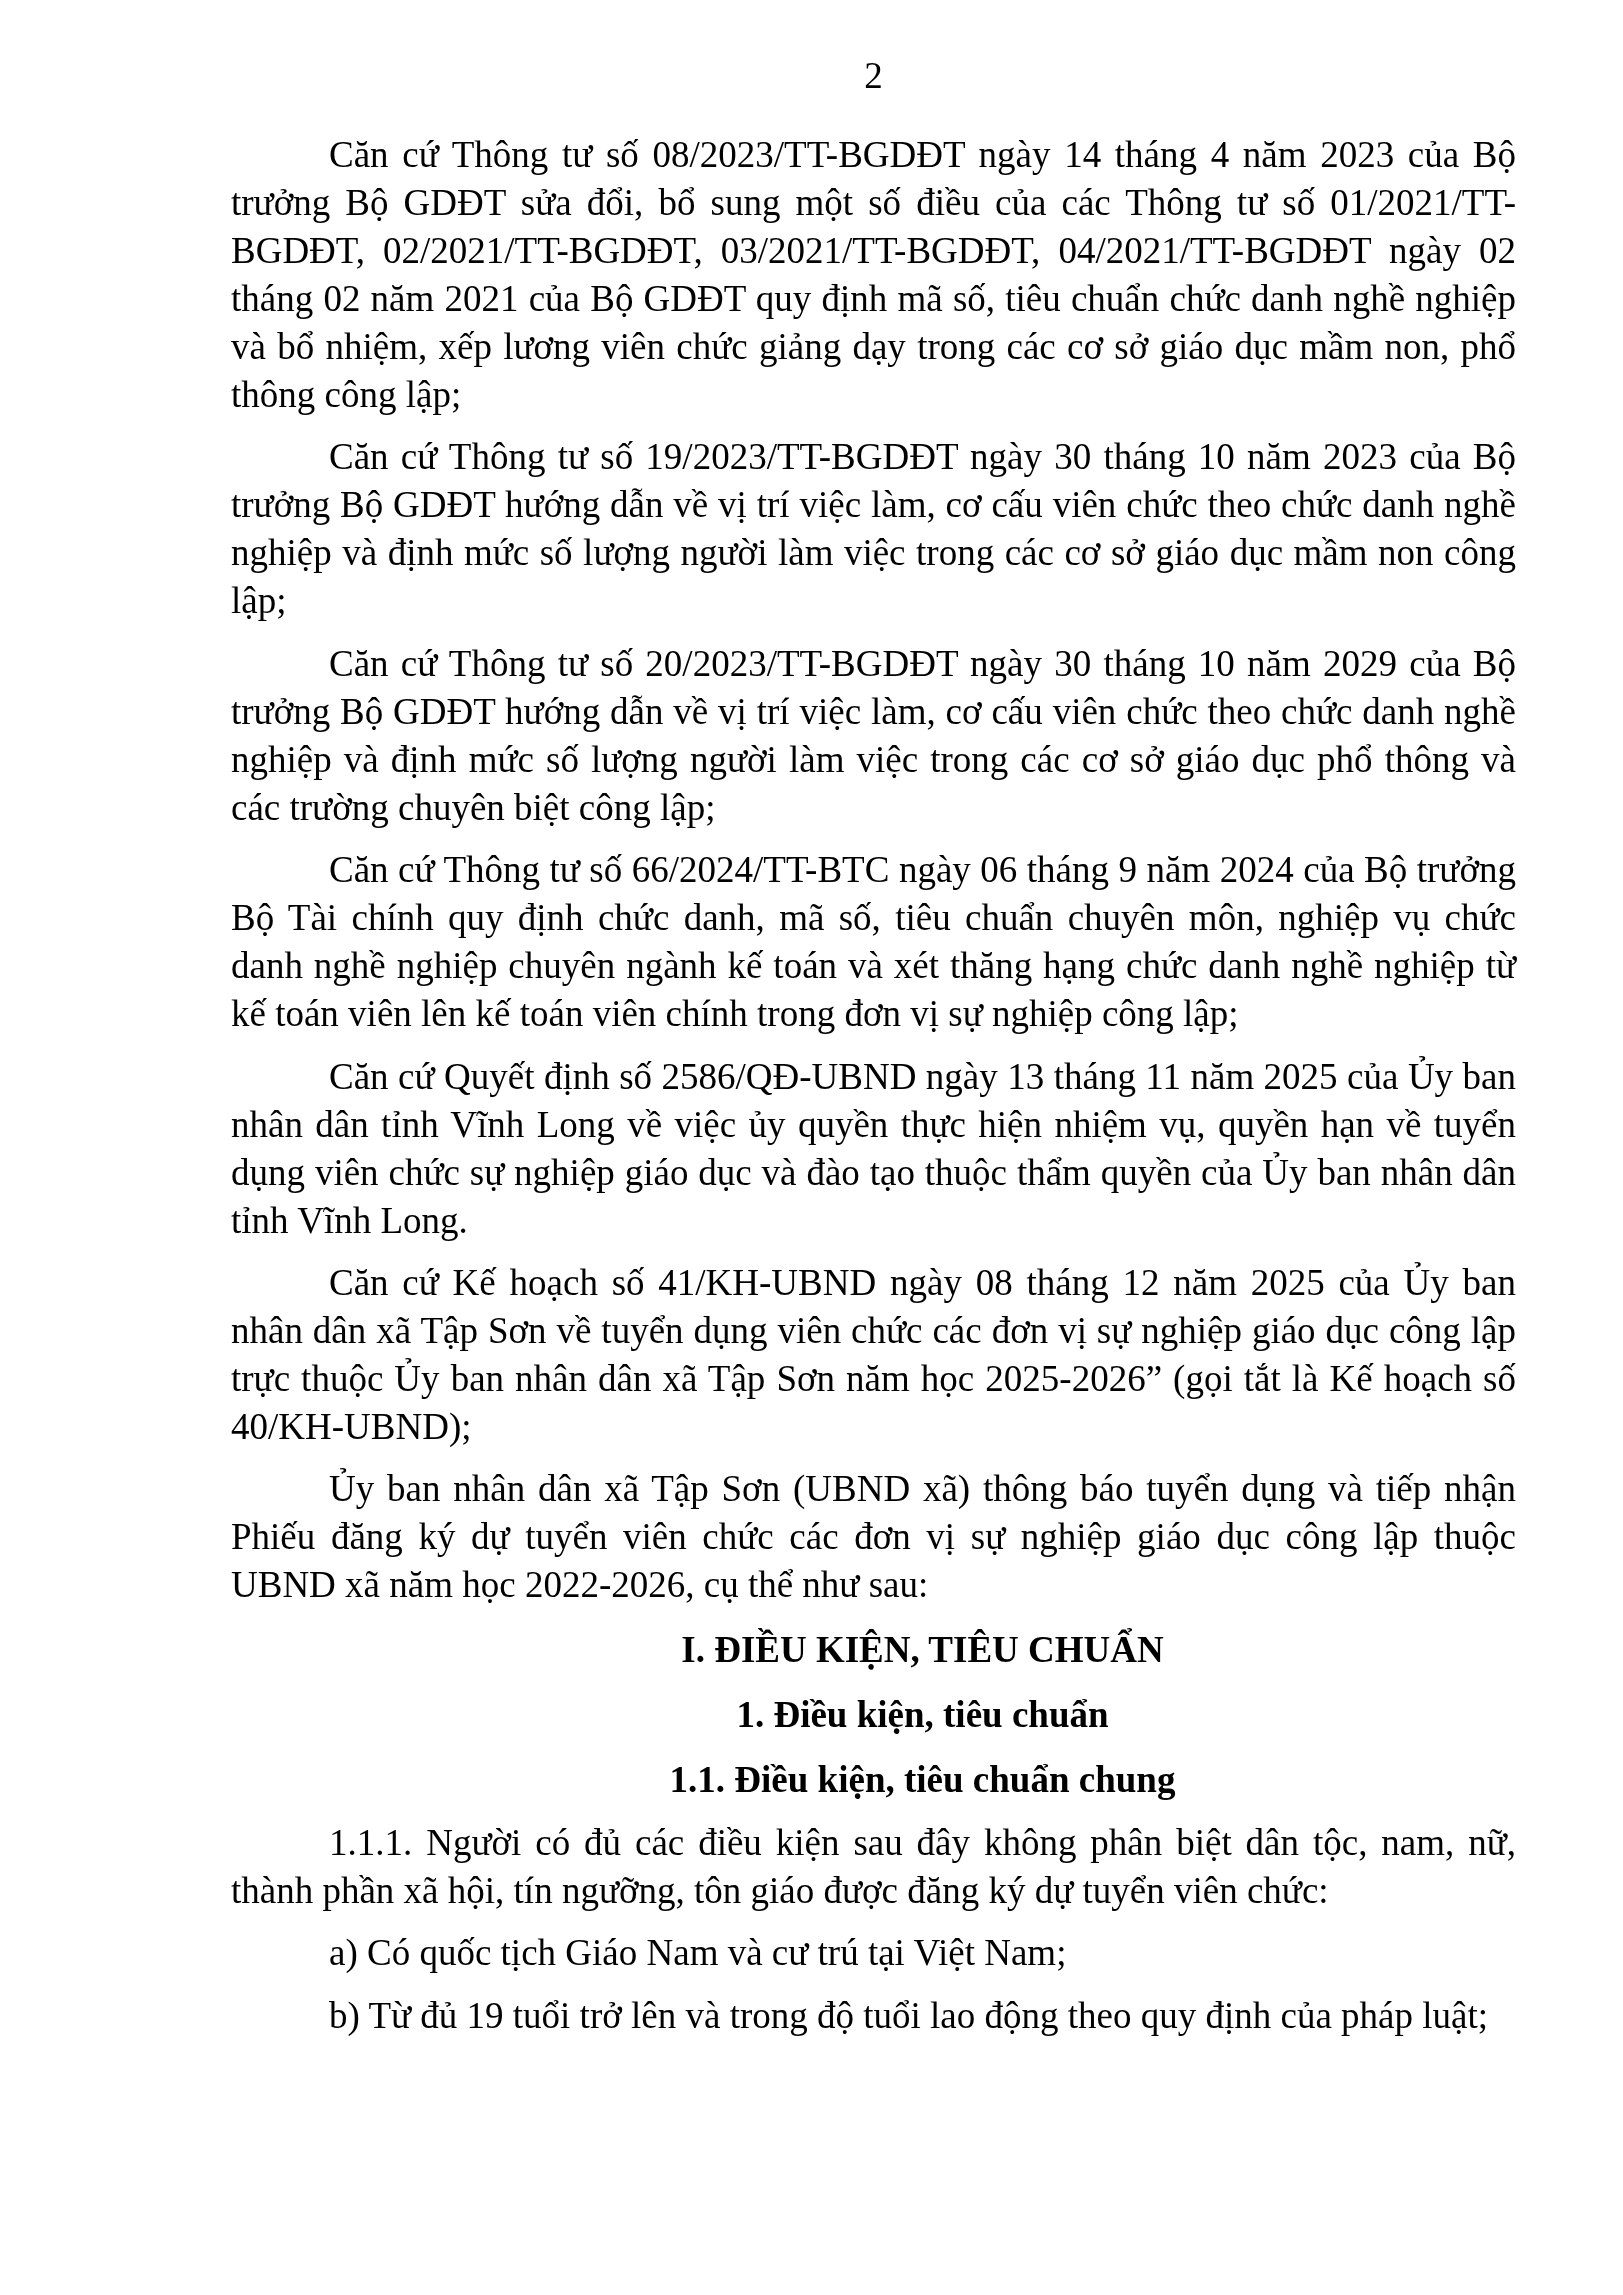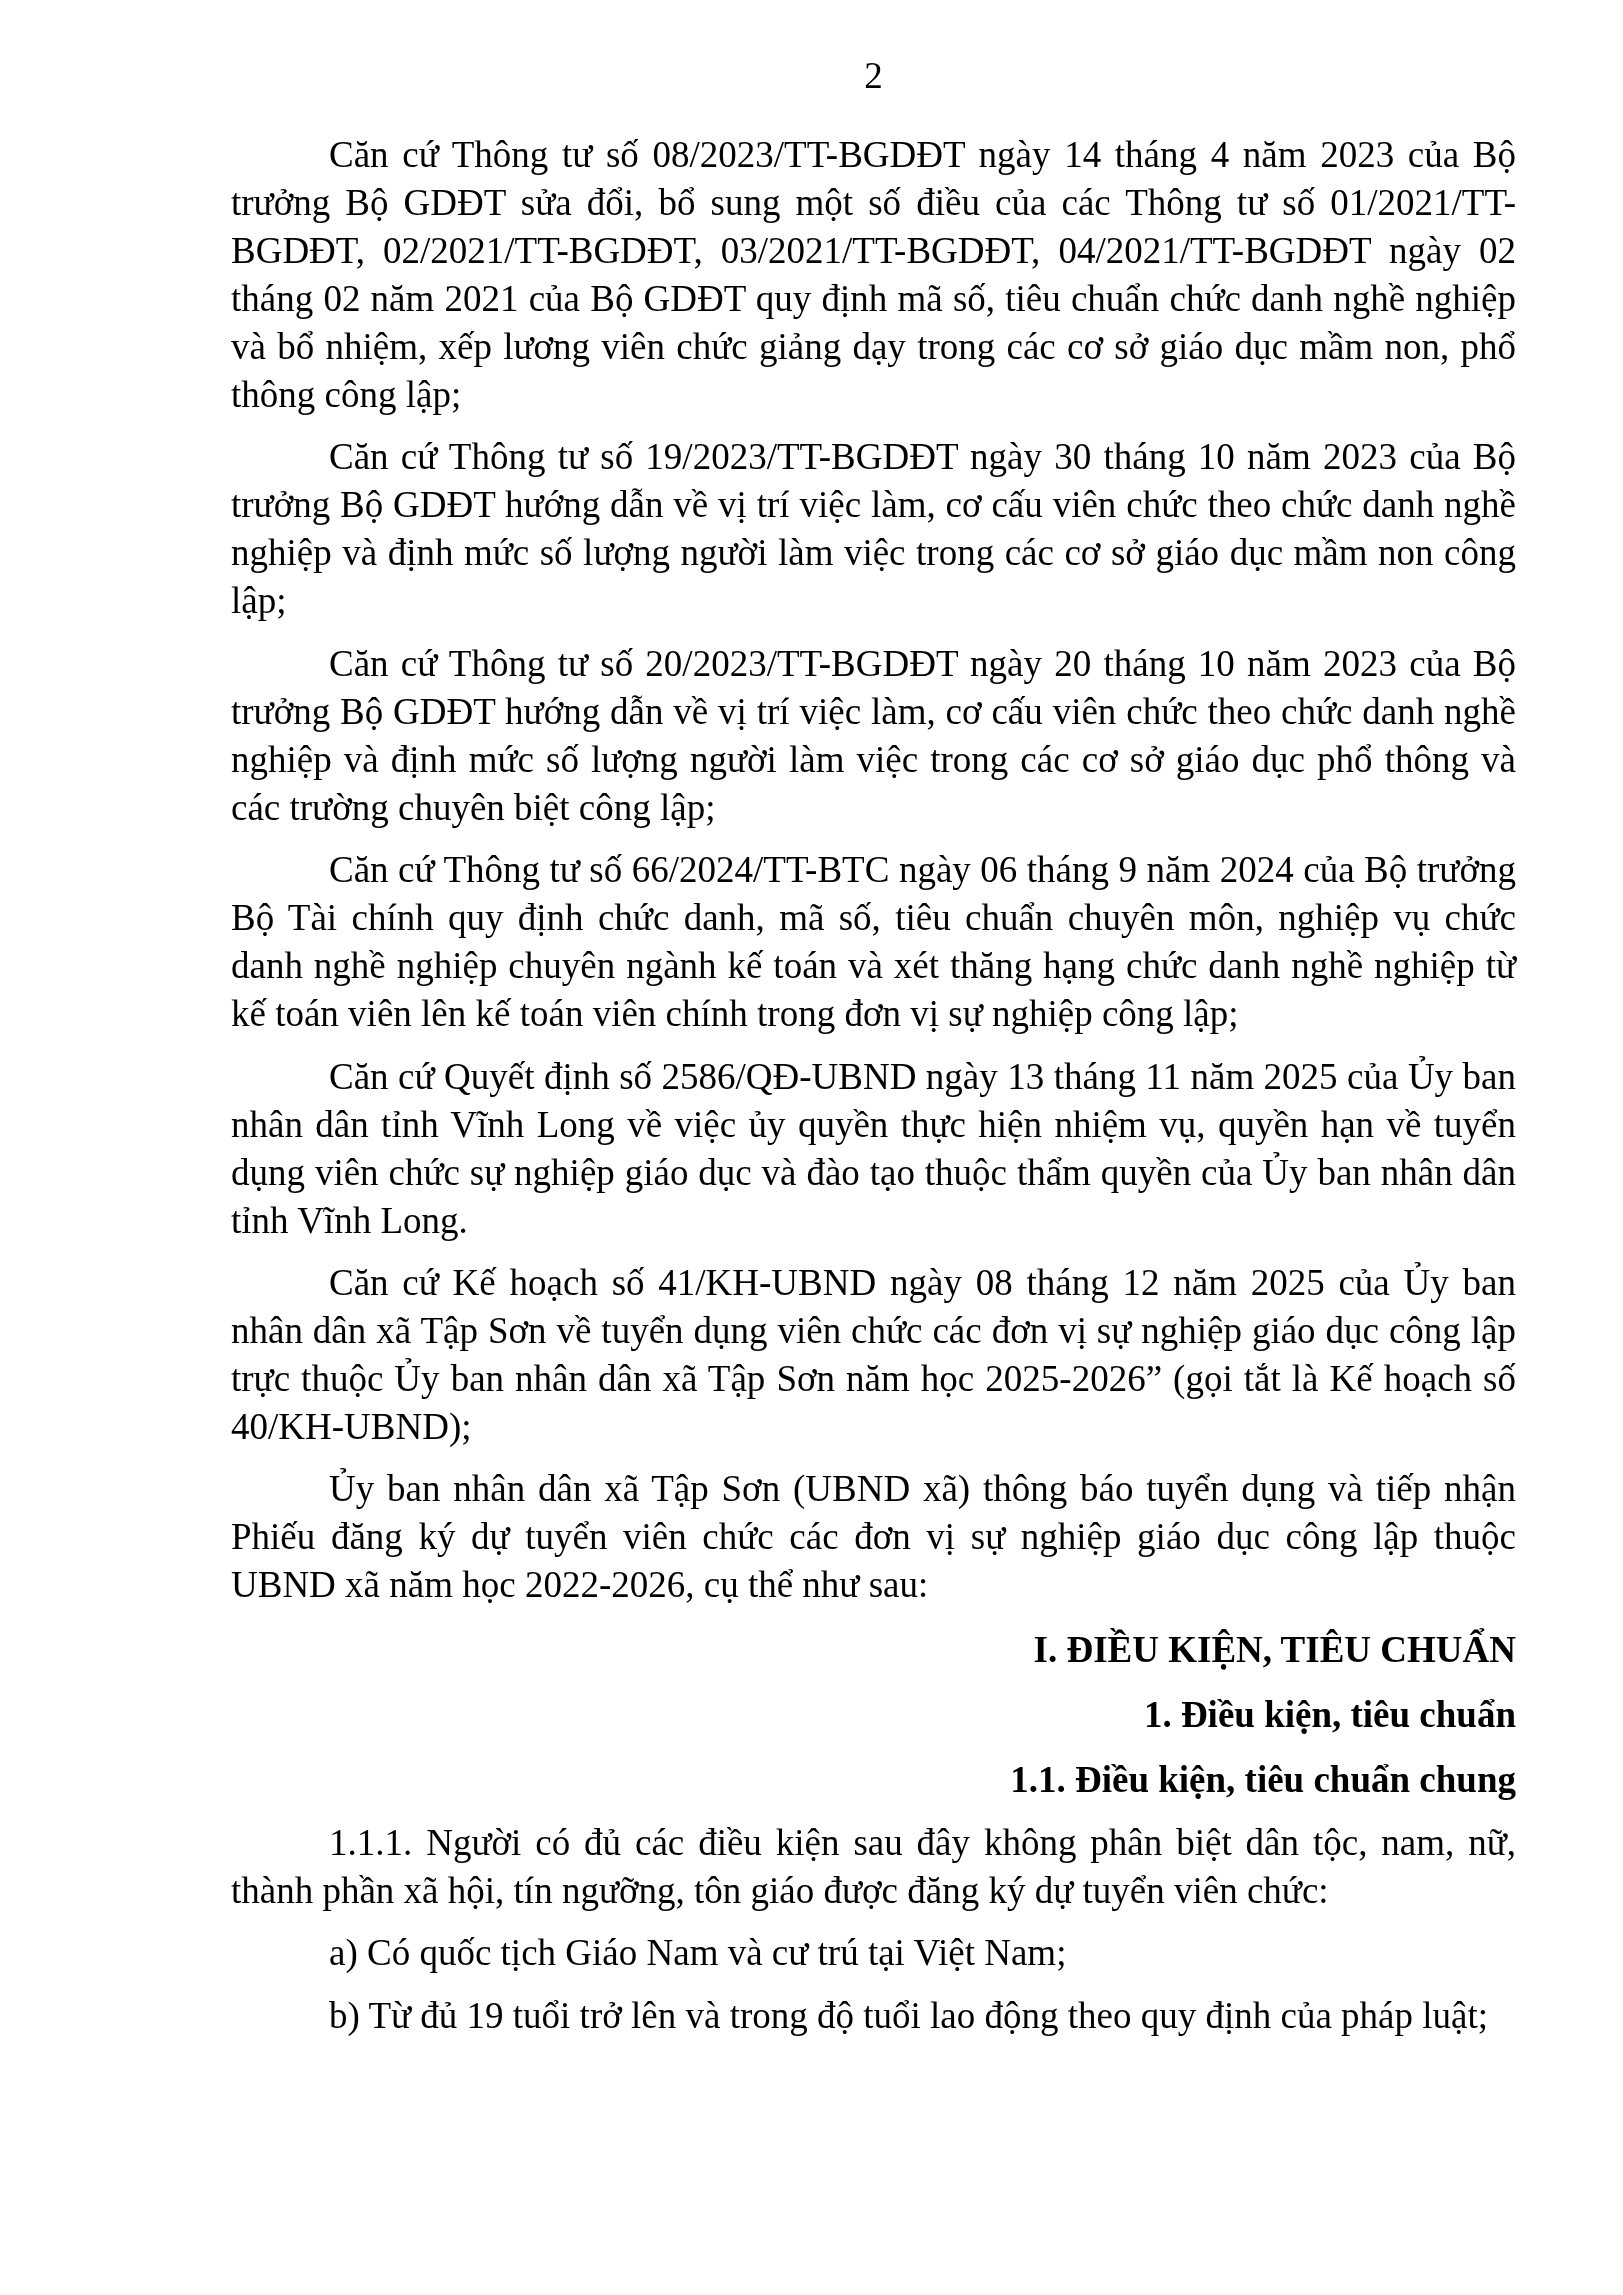--- a/index.html
+++ b/index.html
@@ -26,35 +26,35 @@
   }
   .para {
     margin: 14.4px 0 0 0;
     text-indent: 98px;
     text-align: justify;
   }
   .heading {
     margin: 17px 0 0 0;
     text-indent: 98px;
     font-weight: bold;
-    text-align: right;
+    text-align: center;
   }
 </style>
 </head>
 <body>
 
 <div class="page">
 
   <div class="page-number">2</div>
 
   <p class="para">Căn cứ Thông tư số 08/2023/TT-BGDĐT ngày 14 tháng 4 năm 2023 của Bộ trưởng Bộ GDĐT sửa đổi, bổ sung một số điều của các Thông tư số 01/2021/TT-BGDĐT, 02/2021/TT-BGDĐT, 03/2021/TT-BGDĐT, 04/2021/TT-BGDĐT ngày 02 tháng 02 năm 2021 của Bộ GDĐT quy định mã số, tiêu chuẩn chức danh nghề nghiệp và bổ nhiệm, xếp lương viên chức giảng dạy trong các cơ sở giáo dục mầm non, phổ thông công lập;</p>
 
   <p class="para">Căn cứ Thông tư số 19/2023/TT-BGDĐT ngày 30 tháng 10 năm 2023 của Bộ trưởng Bộ GDĐT hướng dẫn về vị trí việc làm, cơ cấu viên chức theo chức danh nghề nghiệp và định mức số lượng người làm việc trong các cơ sở giáo dục mầm non công lập;</p>
 
-  <p class="para">Căn cứ Thông tư số 20/2023/TT-BGDĐT ngày 20 tháng 10 năm 2023 của Bộ trưởng Bộ GDĐT hướng dẫn về vị trí việc làm, cơ cấu viên chức theo chức danh nghề nghiệp và định mức số lượng người làm việc trong các cơ sở giáo dục phổ thông và các trường chuyên biệt công lập;</p>
+  <p class="para">Căn cứ Thông tư số 20/2023/TT-BGDĐT ngày 30 tháng 10 năm 2029 của Bộ trưởng Bộ GDĐT hướng dẫn về vị trí việc làm, cơ cấu viên chức theo chức danh nghề nghiệp và định mức số lượng người làm việc trong các cơ sở giáo dục phổ thông và các trường chuyên biệt công lập;</p>
 
   <p class="para">Căn cứ Thông tư số 66/2024/TT-BTC ngày 06 tháng 9 năm 2024 của Bộ trưởng Bộ Tài chính quy định chức danh, mã số, tiêu chuẩn chuyên môn, nghiệp vụ chức danh nghề nghiệp chuyên ngành kế toán và xét thăng hạng chức danh nghề nghiệp từ kế toán viên lên kế toán viên chính trong đơn vị sự nghiệp công lập;</p>
 
   <p class="para">Căn cứ Quyết định số 2586/QĐ-UBND ngày 13 tháng 11 năm 2025 của Ủy ban nhân dân tỉnh Vĩnh Long về việc ủy quyền thực hiện nhiệm vụ, quyền hạn về tuyển dụng viên chức sự nghiệp giáo dục và đào tạo thuộc thẩm quyền của Ủy ban nhân dân tỉnh Vĩnh Long.</p>
 
 
   <p class="para">Căn cứ Kế hoạch số 41/KH-UBND ngày 08 tháng 12 năm 2025 của Ủy ban nhân dân xã Tập Sơn về tuyển dụng viên chức các đơn vị sự nghiệp giáo dục công lập trực thuộc Ủy ban nhân dân xã Tập Sơn năm học 2025-2026” (gọi tắt là Kế hoạch số 40/KH-UBND);</p>
 
   <p class="para">Ủy ban nhân dân xã Tập Sơn (UBND xã) thông báo tuyển dụng và tiếp nhận Phiếu đăng ký dự tuyển viên chức các đơn vị sự nghiệp giáo dục công lập thuộc UBND xã năm học 2022-2026, cụ thể như sau:</p>
 

